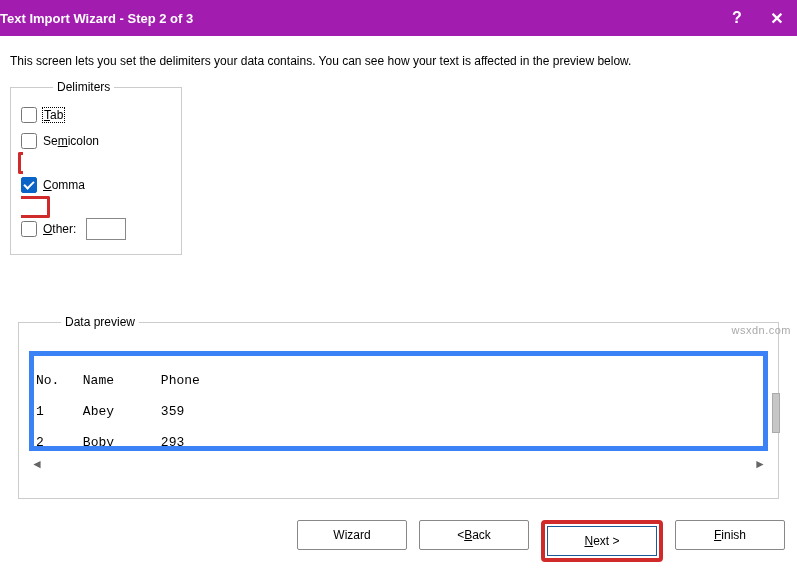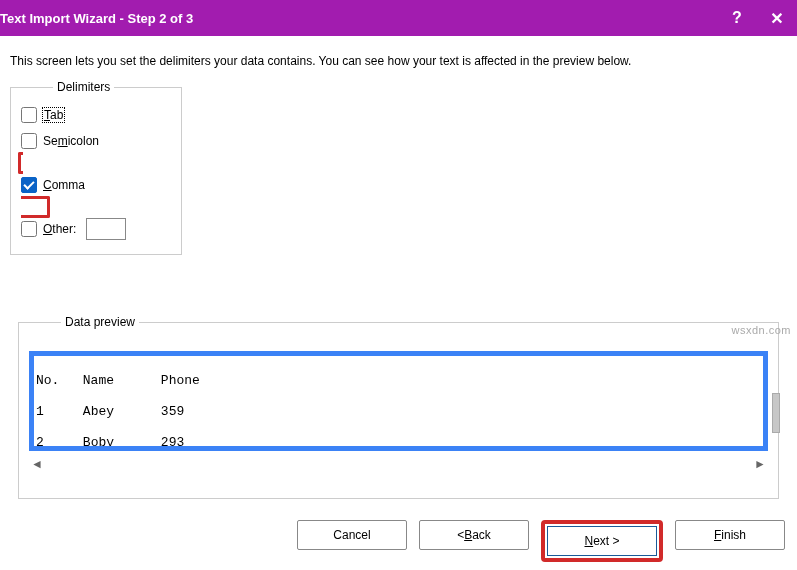--- a/index.html
+++ b/index.html
@@ -240,21 +240,21 @@
     </div>
     <div class="hscroll">
       <span class="arrow">◄</span>
       <span class="track"></span>
       <span class="arrow">►</span>
     </div>
   </fieldset>
 </div>
 
 <div class="buttons">
-  <div class="btn">Cancel</div>
+  <div class="btn">Wizard</div>
   <div class="btn">&lt; <span class="u">B</span>ack</div>
   <div class="btn-highlight">
     <div class="btn-inner"><span class="u">N</span>ext &gt;</div>
   </div>
   <div class="btn"><span class="u">F</span>inish</div>
 </div>
 
 <div class="watermark">wsxdn.com</div>
 
 </body></html>

